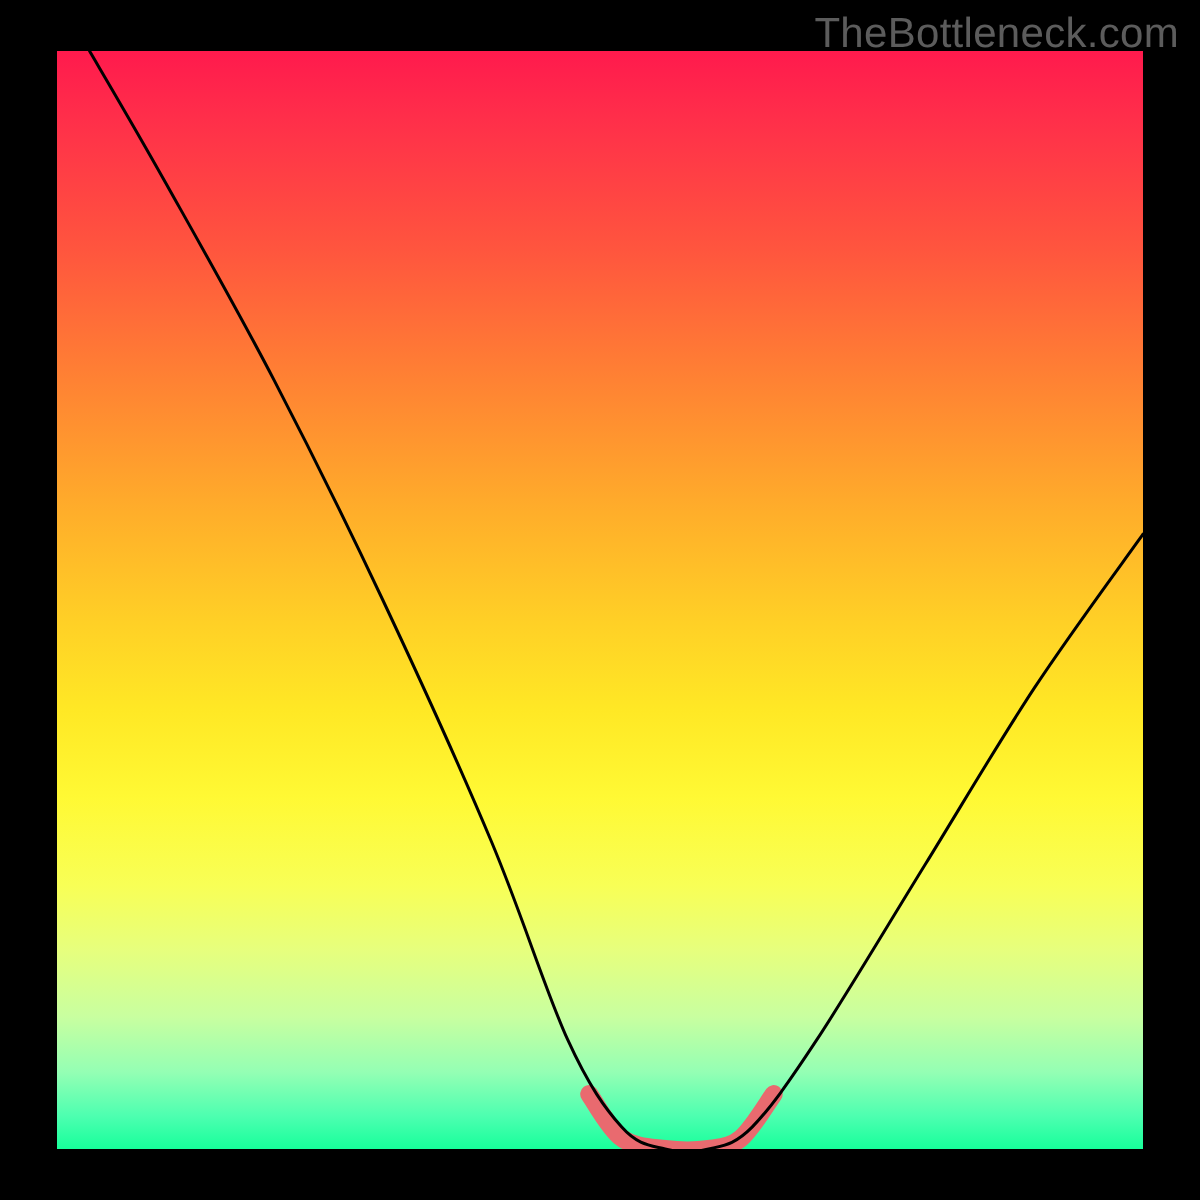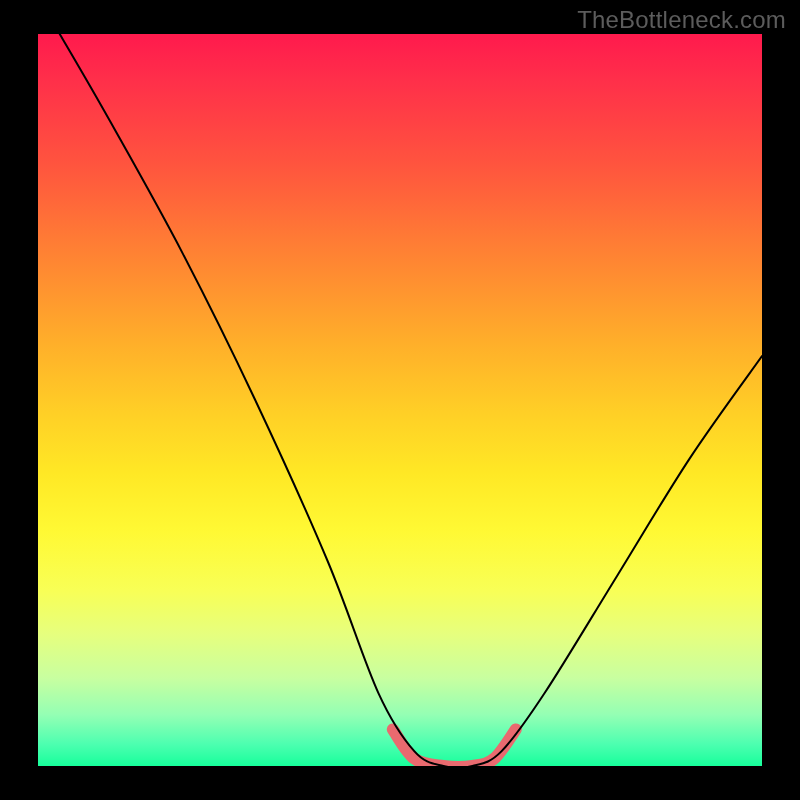--- a/index.html
+++ b/index.html
@@ -9,21 +9,21 @@
     background: #000;
     position: relative;
     overflow: hidden;
     font-family: Arial, Helvetica, sans-serif;
   }
   .watermark {
     position: absolute;
     top: 6px;
     right: 14px;
     color: #5c5c5c;
-    font-size: 24px;
+    font-size: 28px;
     font-weight: 500;
     letter-spacing: 0.2px;
     z-index: 10;
   }
   .plot-area {
     position: absolute;
     left: 38px;
     top: 34px;
     width: 724px;
     height: 732px;

